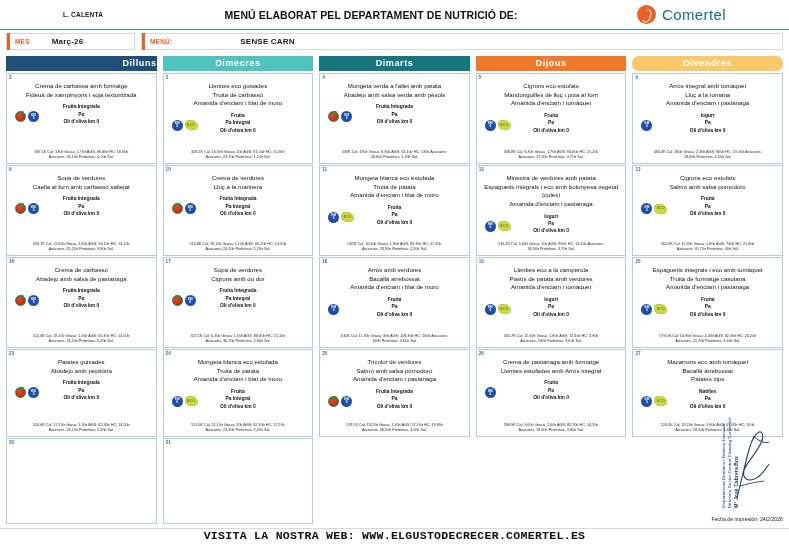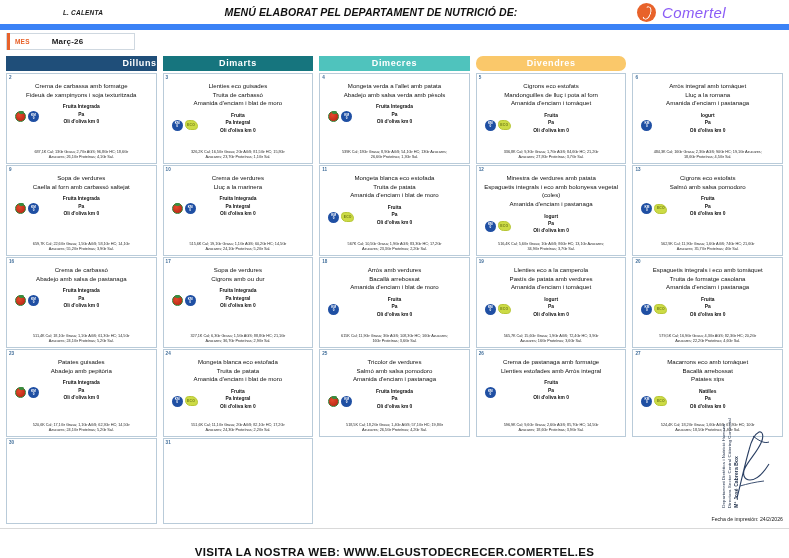--- a/index.html
+++ b/index.html
@@ -13,22 +13,21 @@
     position: relative;
     width: 789px; height: 558px;
     background: #ffffff;
     display: flex; flex-direction: column;
   }
 
   
   .topbar {
     height: 30px; display: flex; align-items: center;
     padding: 0 10px 0 8px; background: #fff;
-    border-bottom: 6px solid #3b82f6;
-    font-style: italic;
+    border-bottom: 1px solid #3b82f6;
   }
   .linia {
     width: 150px; font-size: 6.5px; font-weight: bold;
     letter-spacing: .2px; color: #1a1a1a; text-align: center;
   }
   .hdr-title {
     flex: 1; text-align: center; font-size: 10.5px;
     font-weight: bold; color: #111; letter-spacing: .1px;
     white-space: nowrap;
   }
@@ -40,21 +39,21 @@
     width: 19px; height: 19px; border-radius: 50%;
     background: #e8622a; position: relative; flex: none;
   }
   .brand-mark::after {
     content: ""; position: absolute; left: 6.5px; top: 3.5px;
     width: 6px; height: 12px; border-radius: 50%;
     border: 1.6px solid #fff; border-left-color: transparent;
     transform: rotate(20deg);
   }
   .brand-text {
-    font-size: 15px; color: #8b5cf6; letter-spacing: .4px;
+    font-size: 15px; color: #0f766e; letter-spacing: .4px;
   }
 
   
   .metabar {
     display: flex; gap: 6px; padding: 3px 6px 4px 6px;
     background: #fff;
   }
   .meta-box {
     display: flex; align-items: center; height: 17px;
     border: 1px solid #cfd8e0; background: #fff;
@@ -147,23 +146,24 @@
   }
   .nutri {
     margin-top: auto; width: 100%;
     text-align: center; font-size: 3.85px; color: #2b2b2b;
     line-height: 1.45; letter-spacing: -.05px;
   }
   .nutri div { white-space: nowrap; }
 
   
   .footer {
-    height: 30px; display: flex; align-items: flex-end;
+    height: 30px; display: flex; align-items: flex-start;
     justify-content: center; background: #fff;
     border-top: 1px solid #d9d9d9;
+    font-family: Liberation Mono, monospace;
   }
   .footer-text {
     font-size: 11.5px; font-weight: bold; color: #111;
     letter-spacing: .3px;
   }
 
   
   .sig {
     position: absolute; right: 4px; bottom: 36px;
     width: 104px; height: 116px;
@@ -200,26 +200,32 @@
       <div class="brand-text">Comertel</div>
     </div>
   </div>
 
   <div class="metabar">
     <div class="meta-box mes">
       <div class="meta-tick"></div>
       <div class="meta-label">MES</div>
       <div class="meta-value">Març-26</div>
     </div>
+    <div class="meta-box menu">
+      <div class="meta-tick"></div>
+      <div class="meta-label">MENÚ:</div>
+      <div class="meta-value">SENSE CARN</div>
+    </div>
   </div>
 
   <div class="daysrow" id="days-row">
       <div class="day-head" style="background: rgb(31, 78, 121); text-align: right;">Dilluns</div>
+      <div class="day-head" style="background: rgb(79, 195, 189);">Dimecres</div>
       <div class="day-head" style="background: rgb(22, 117, 126);">Dimarts</div>
-      <div class="day-head" style="background: rgb(79, 195, 189);">Dimecres</div>
+      <div class="day-head" style="background: rgb(240, 122, 42);">Dijous</div>
       <div class="day-head" style="background: rgb(250, 200, 106); border-radius: 7px;">Divendres</div>
     </div>
 
   <div class="grid-wrap">
     <div class="weeks" id="weeks">
         <div class="week">
           <div class="cell">
             <div class="daynum">2</div>
             <div class="dishes">
               <div class="dish">Crema de carbassa amb formatge</div>

